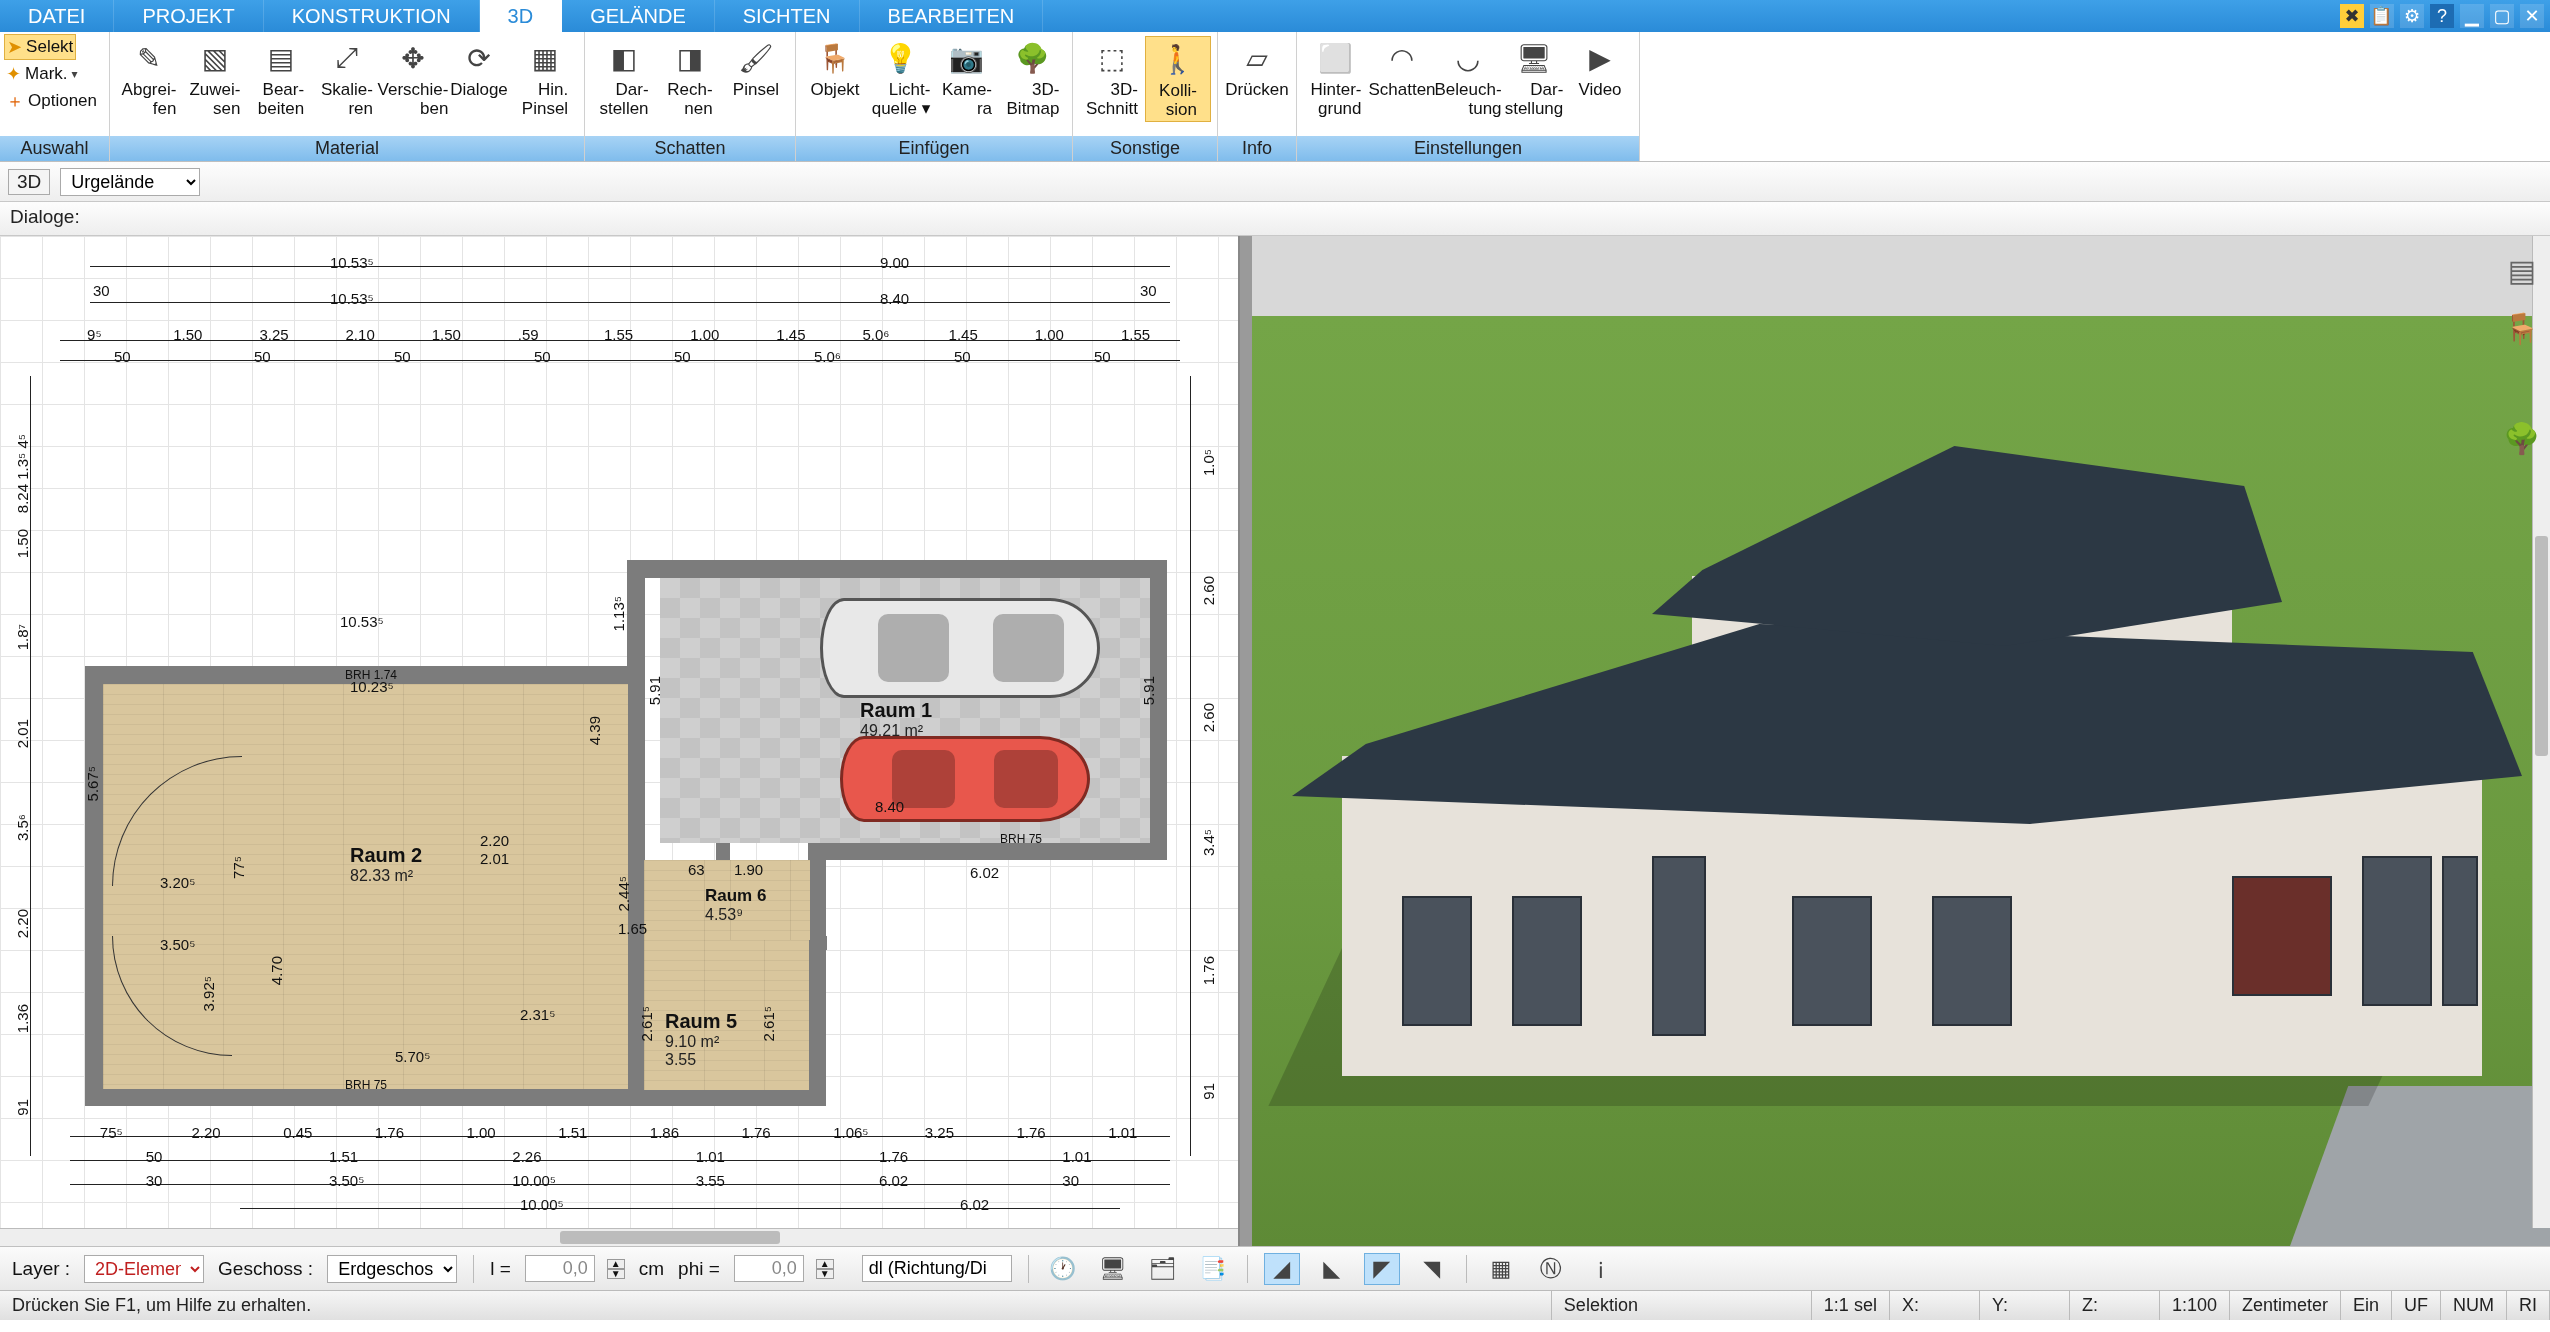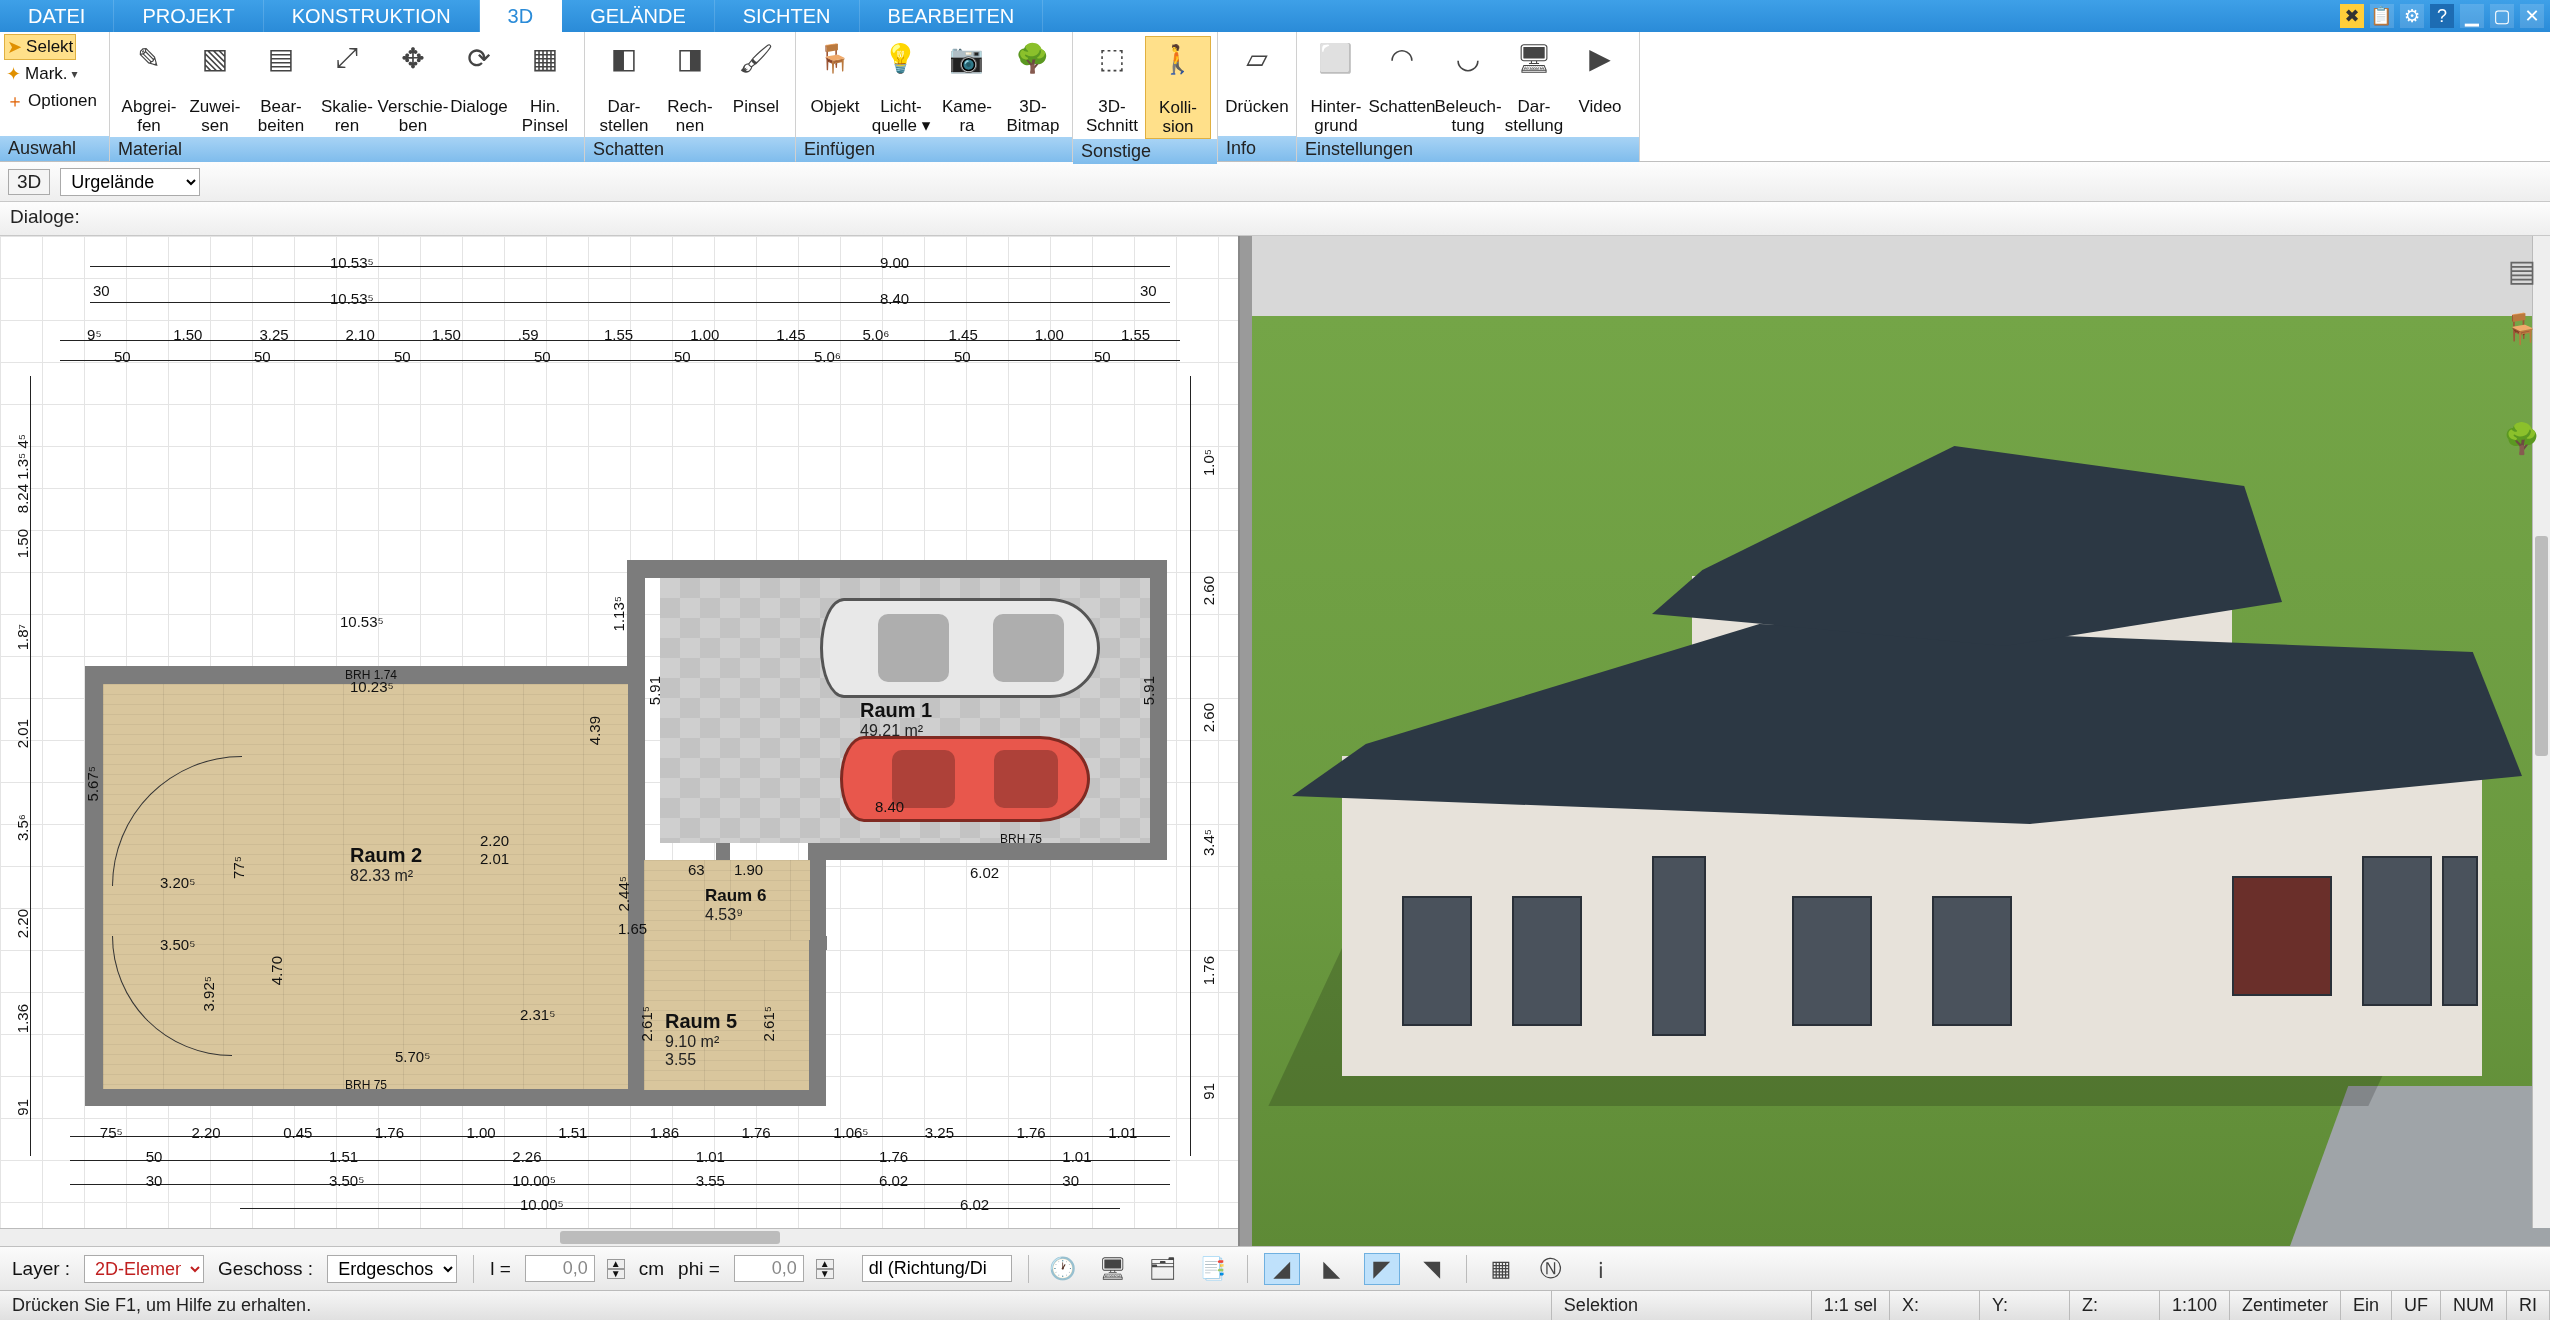--- a/index.html
+++ b/index.html
@@ -12,24 +12,24 @@
 .menubar .spacer { flex: 1; }
 .menubar .win-icons { display: flex; align-items: center; gap: 6px; padding-right: 6px; }
 .menubar .win-icons span { width: 24px; height: 24px; display: inline-flex; align-items: center; justify-content: center; font-size: 18px; background: rgba(255,255,255,0.15); cursor: pointer; }
 .menubar .win-icons .accent { background: #ffce3a; color: #333; }
 .menubar .win-icons .help { background: #1d6cb3; }
 
 
 .ribbon { display: flex; height: 130px; background: #fff; border-bottom: 1px solid #bfbfbf; }
 .ribbon .group { display: flex; flex-direction: column; border-right: 1px solid #d0d0d0; }
 .ribbon .group .buttons { flex: 1; display: flex; align-items: flex-start; padding: 4px 6px 0 6px; gap: 0; }
-.ribbon .group .label { text-align: left; font-size: 18px; color: #222; background: linear-gradient(#a7d3f5, #7fbcec); padding: 2px 8px; }
+.ribbon .group .label { text-align: center; font-size: 18px; color: #222; background: linear-gradient(#a7d3f5, #7fbcec); padding: 2px 8px; }
 .ribbon .btn { display: flex; flex-direction: column; align-items: center; width: 66px; padding: 2px 0; cursor: pointer; }
 .ribbon .btn .ico { width: 40px; height: 40px; display: flex; align-items: center; justify-content: center; font-size: 28px; color: #444; }
-.ribbon .btn .lbl { font-size: 17px; color: #111; text-align: center; line-height: 1.1; margin-top: 20px; }
+.ribbon .btn .lbl { font-size: 17px; color: #111; text-align: right; line-height: 1.1; margin-top: 3px; }
 .ribbon .btn.active { background: #ffe08a; border: 1px solid #e0b040; }
 
 .ribbon .auswahl { width: 110px; }
 .ribbon .auswahl .buttons { flex-direction: column; gap: 2px; padding: 2px 4px; }
 .ribbon .auswahl .mini { font-size: 17px; color: #111; display: flex; align-items: center; gap: 4px; padding: 1px 2px; cursor: pointer; }
 .ribbon .auswahl .mini.sel { background: #ffe08a; border: 1px solid #e0b040; }
 .ribbon .auswahl .mini .arrow-ico { color: #e09000; font-size: 18px; }
 .ribbon .auswahl .mini .plus-ico { color: #e06000; font-size: 18px; }
 .ribbon .auswahl .mini .drop { margin-left: auto; font-size: 12px; color: #444; }
 

